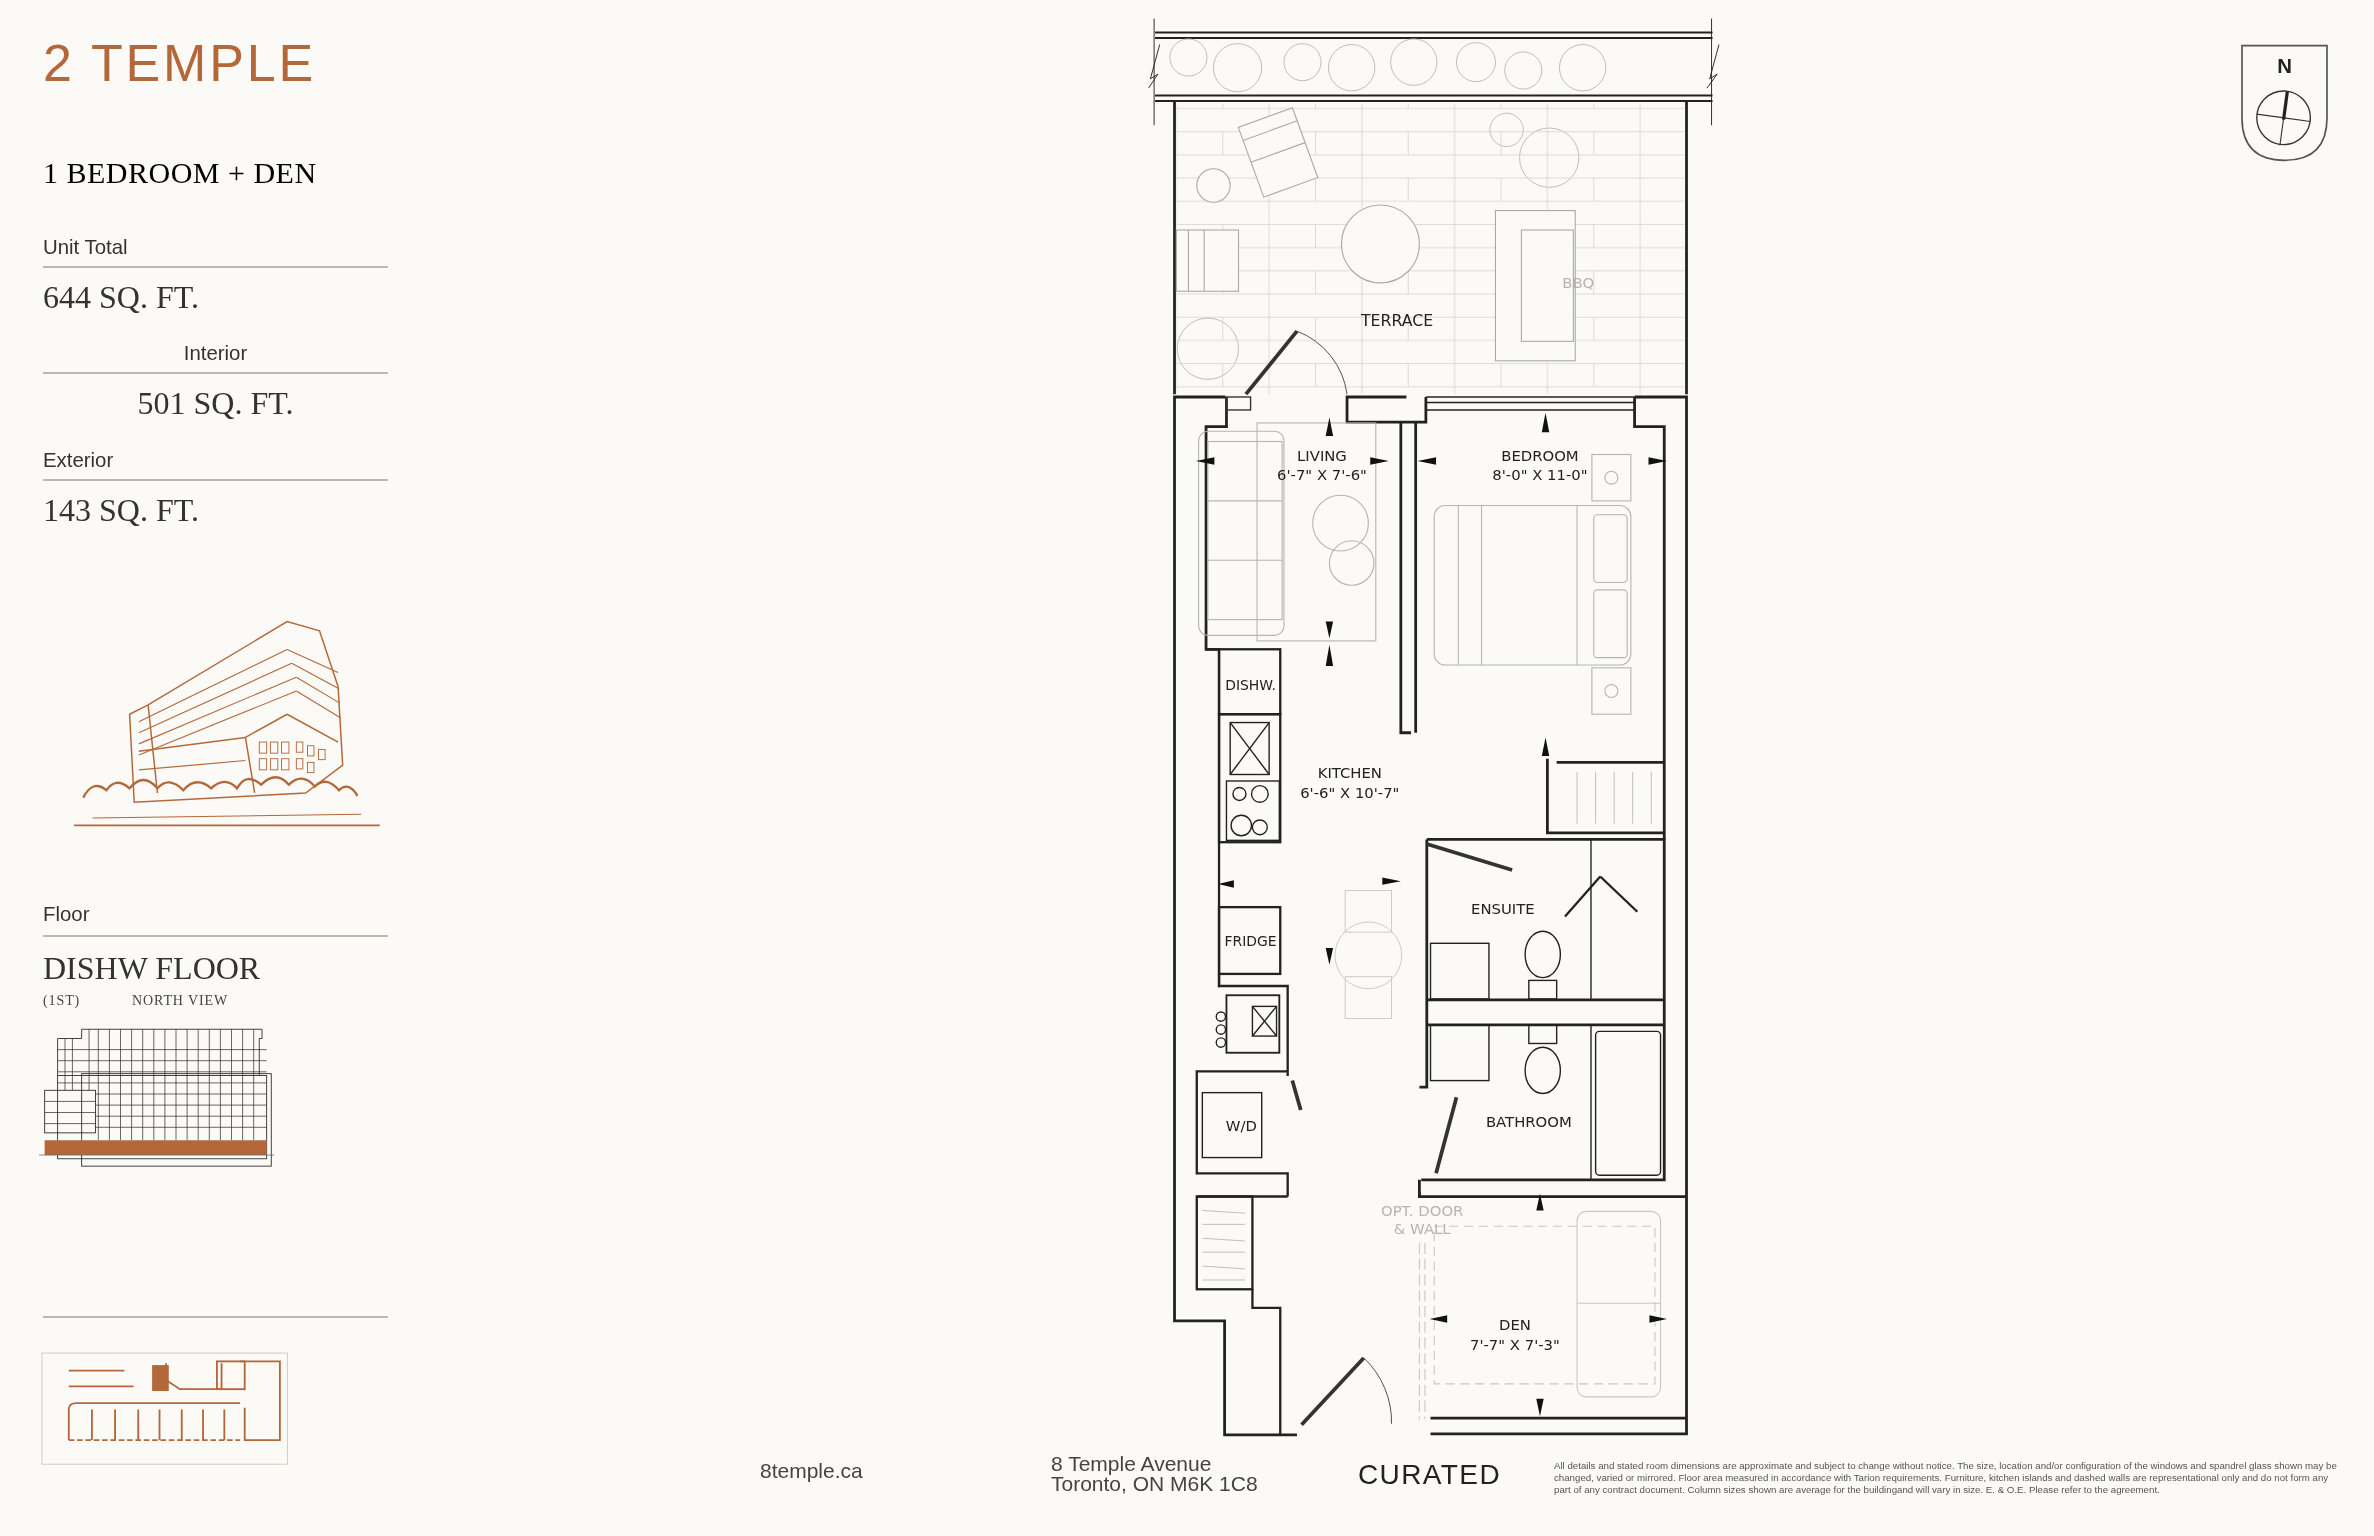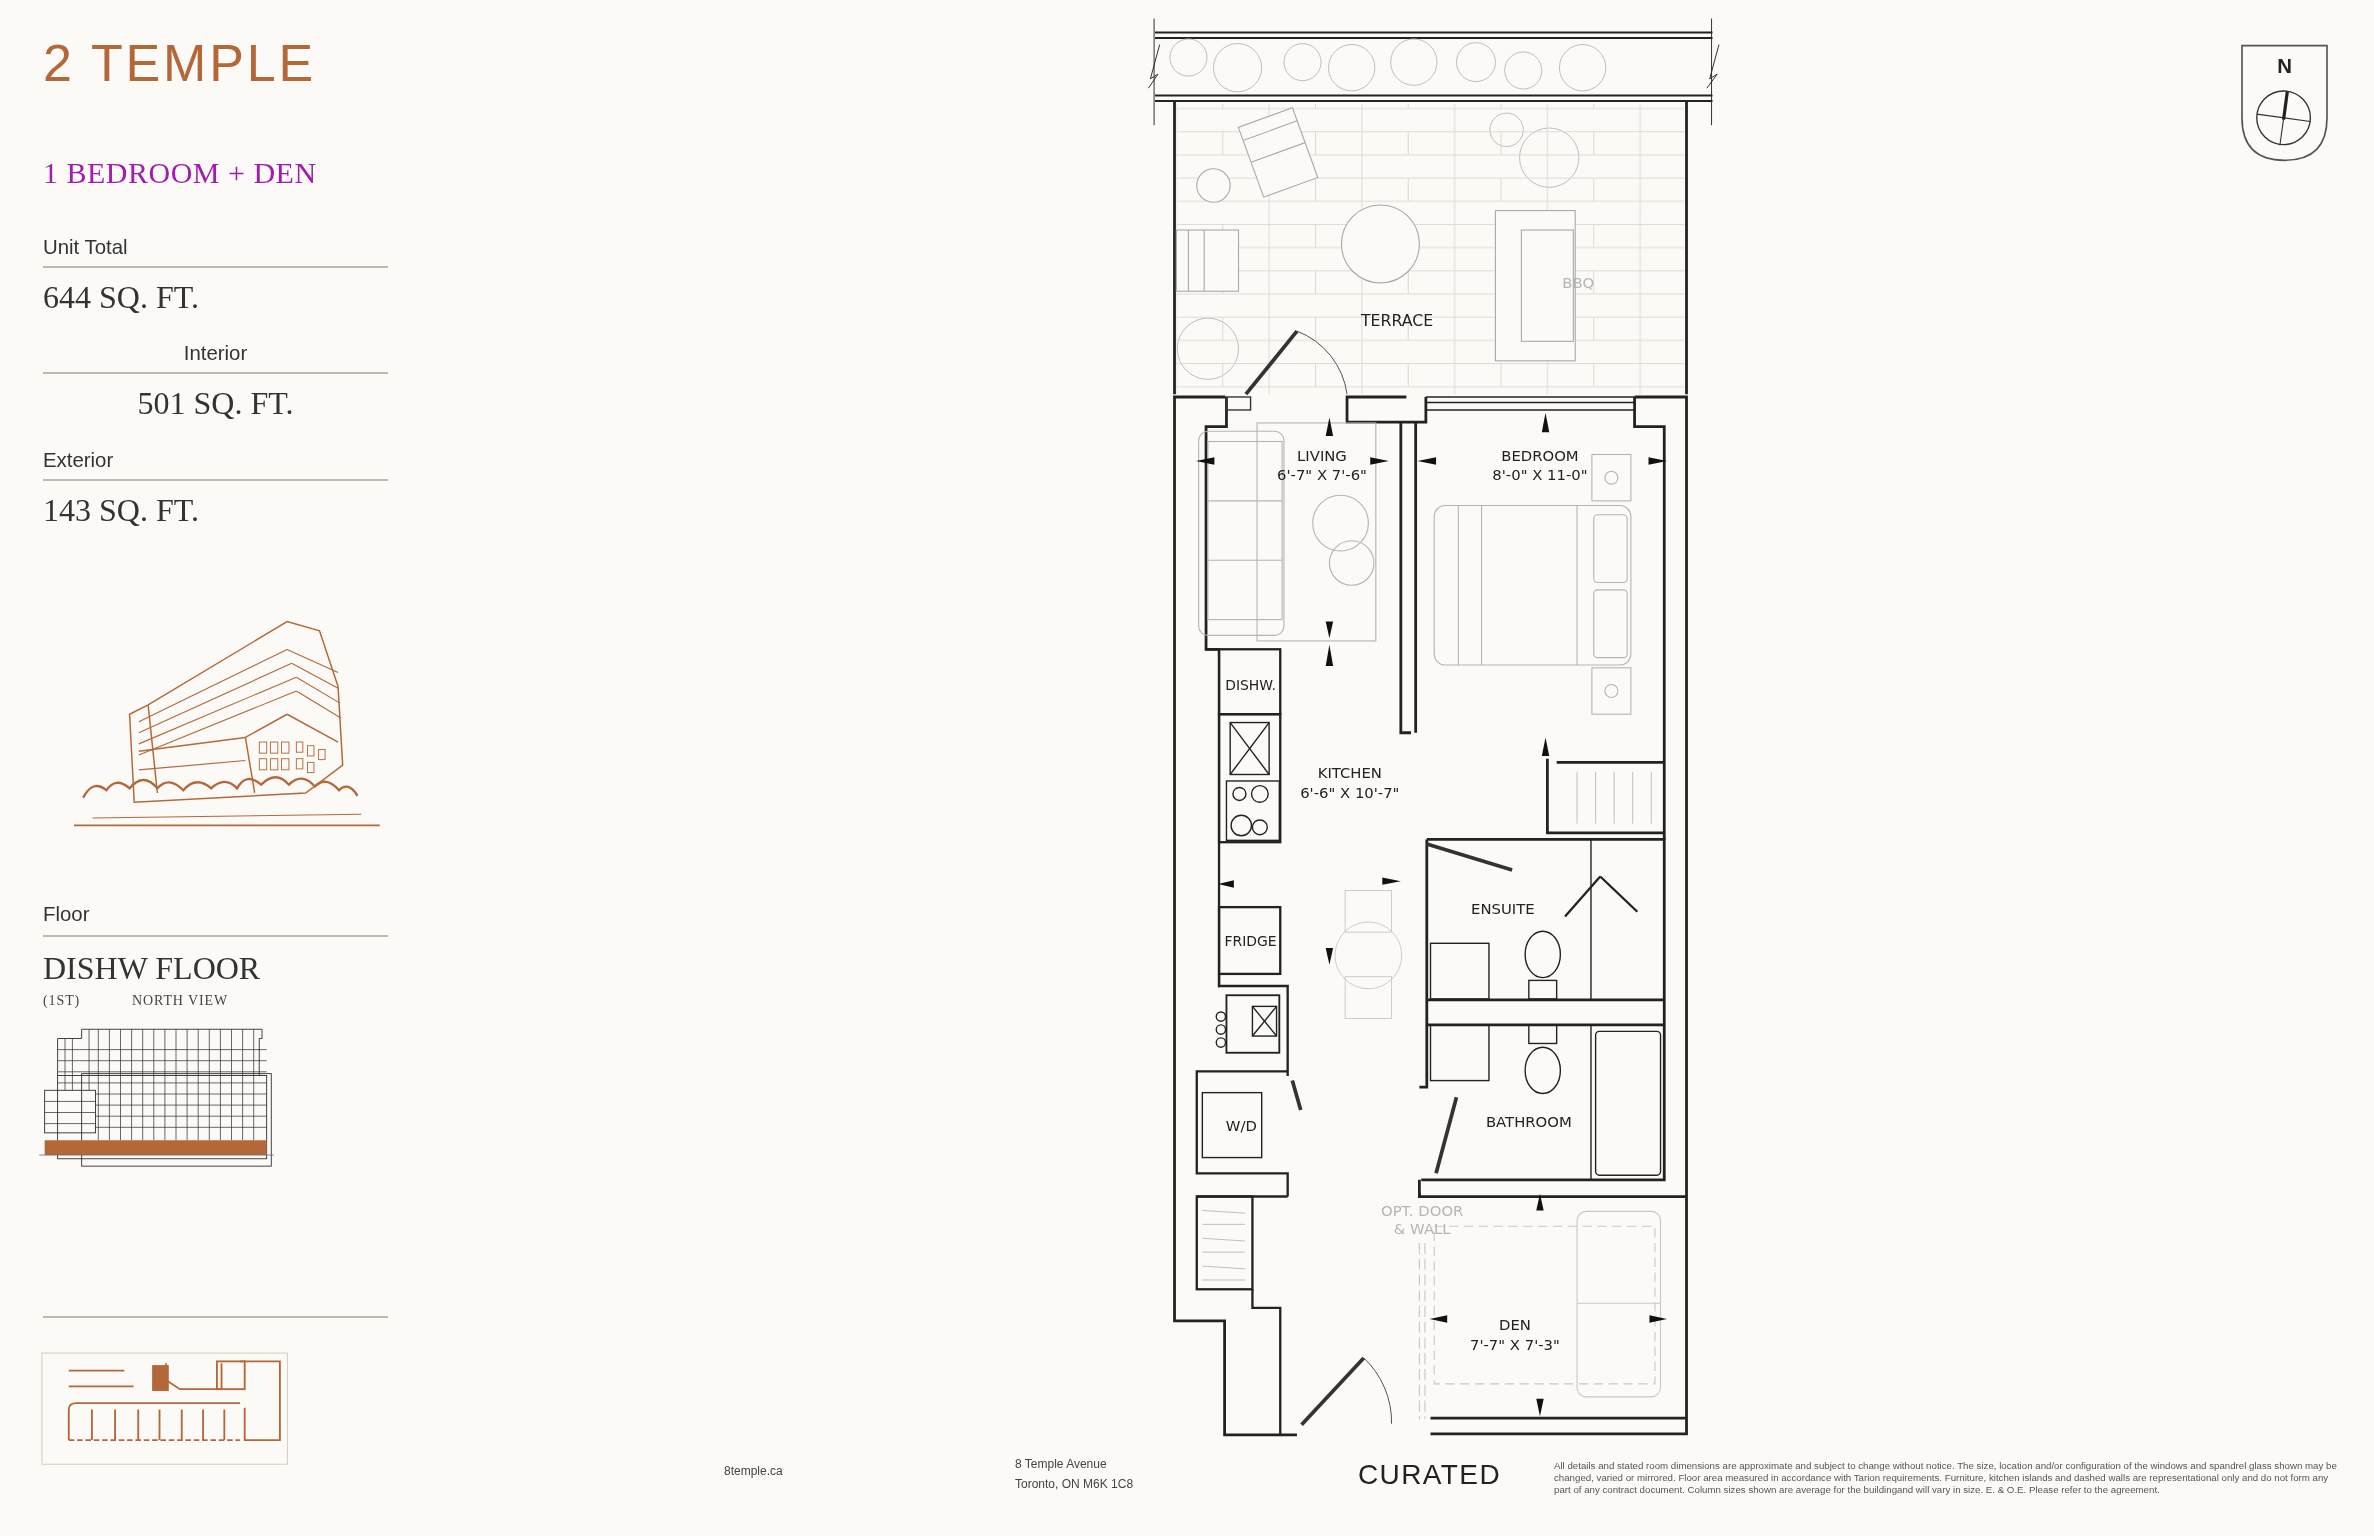--- a/index.html
+++ b/index.html
@@ -8,31 +8,31 @@
     background:#FBFAF6; color:#2B2B2B;
     font-family:"Liberation Sans", sans-serif;
   }
   .abs { position:absolute; }
   .brand {
     left:43px; top:33px; font-family:"Liberation Sans", sans-serif;
     font-size:52px; letter-spacing:2.8px; color:#B4683A; font-weight:400;
   }
   .unit-type {
     left:43px; top:156px; font-family:"Liberation Serif", serif;
-    font-size:30px; color:#a21caf; letter-spacing:0.5px;
+    font-size:30px; color:#000000; letter-spacing:0.5px;
   }
   .spec-label {
     font-size:20.4px; color:#333; font-family:"Liberation Sans", sans-serif;
   }
   .spec-rule { height:1.9px; background:#BDBAB4; width:345px; }
   .spec-value {
     font-family:"Liberation Serif", serif; font-size:32px; color:#333;
   }
   .floor-sub { font-family:"Liberation Serif", serif; font-size:14px; color:#444; letter-spacing:0.9px; }
-  .footer-text { font-size:12px; color:#444; line-height:20.4px; }
+  .footer-text { font-size:21px; color:#444; line-height:20.4px;margin-left:36px; }
   .curated { font-size:28px; letter-spacing:1.4px; color:#222; font-weight:400; }
   .disclaimer { font-size:9.7px; color:#555; line-height:12px; width:788px; }
   svg text { font-family:"DejaVu Sans", sans-serif; }
 </style>
 </head>
 <body>
 
 <div class="abs brand">2 TEMPLE</div>
 <div class="abs unit-type">1 BEDROOM + DEN</div>
 

